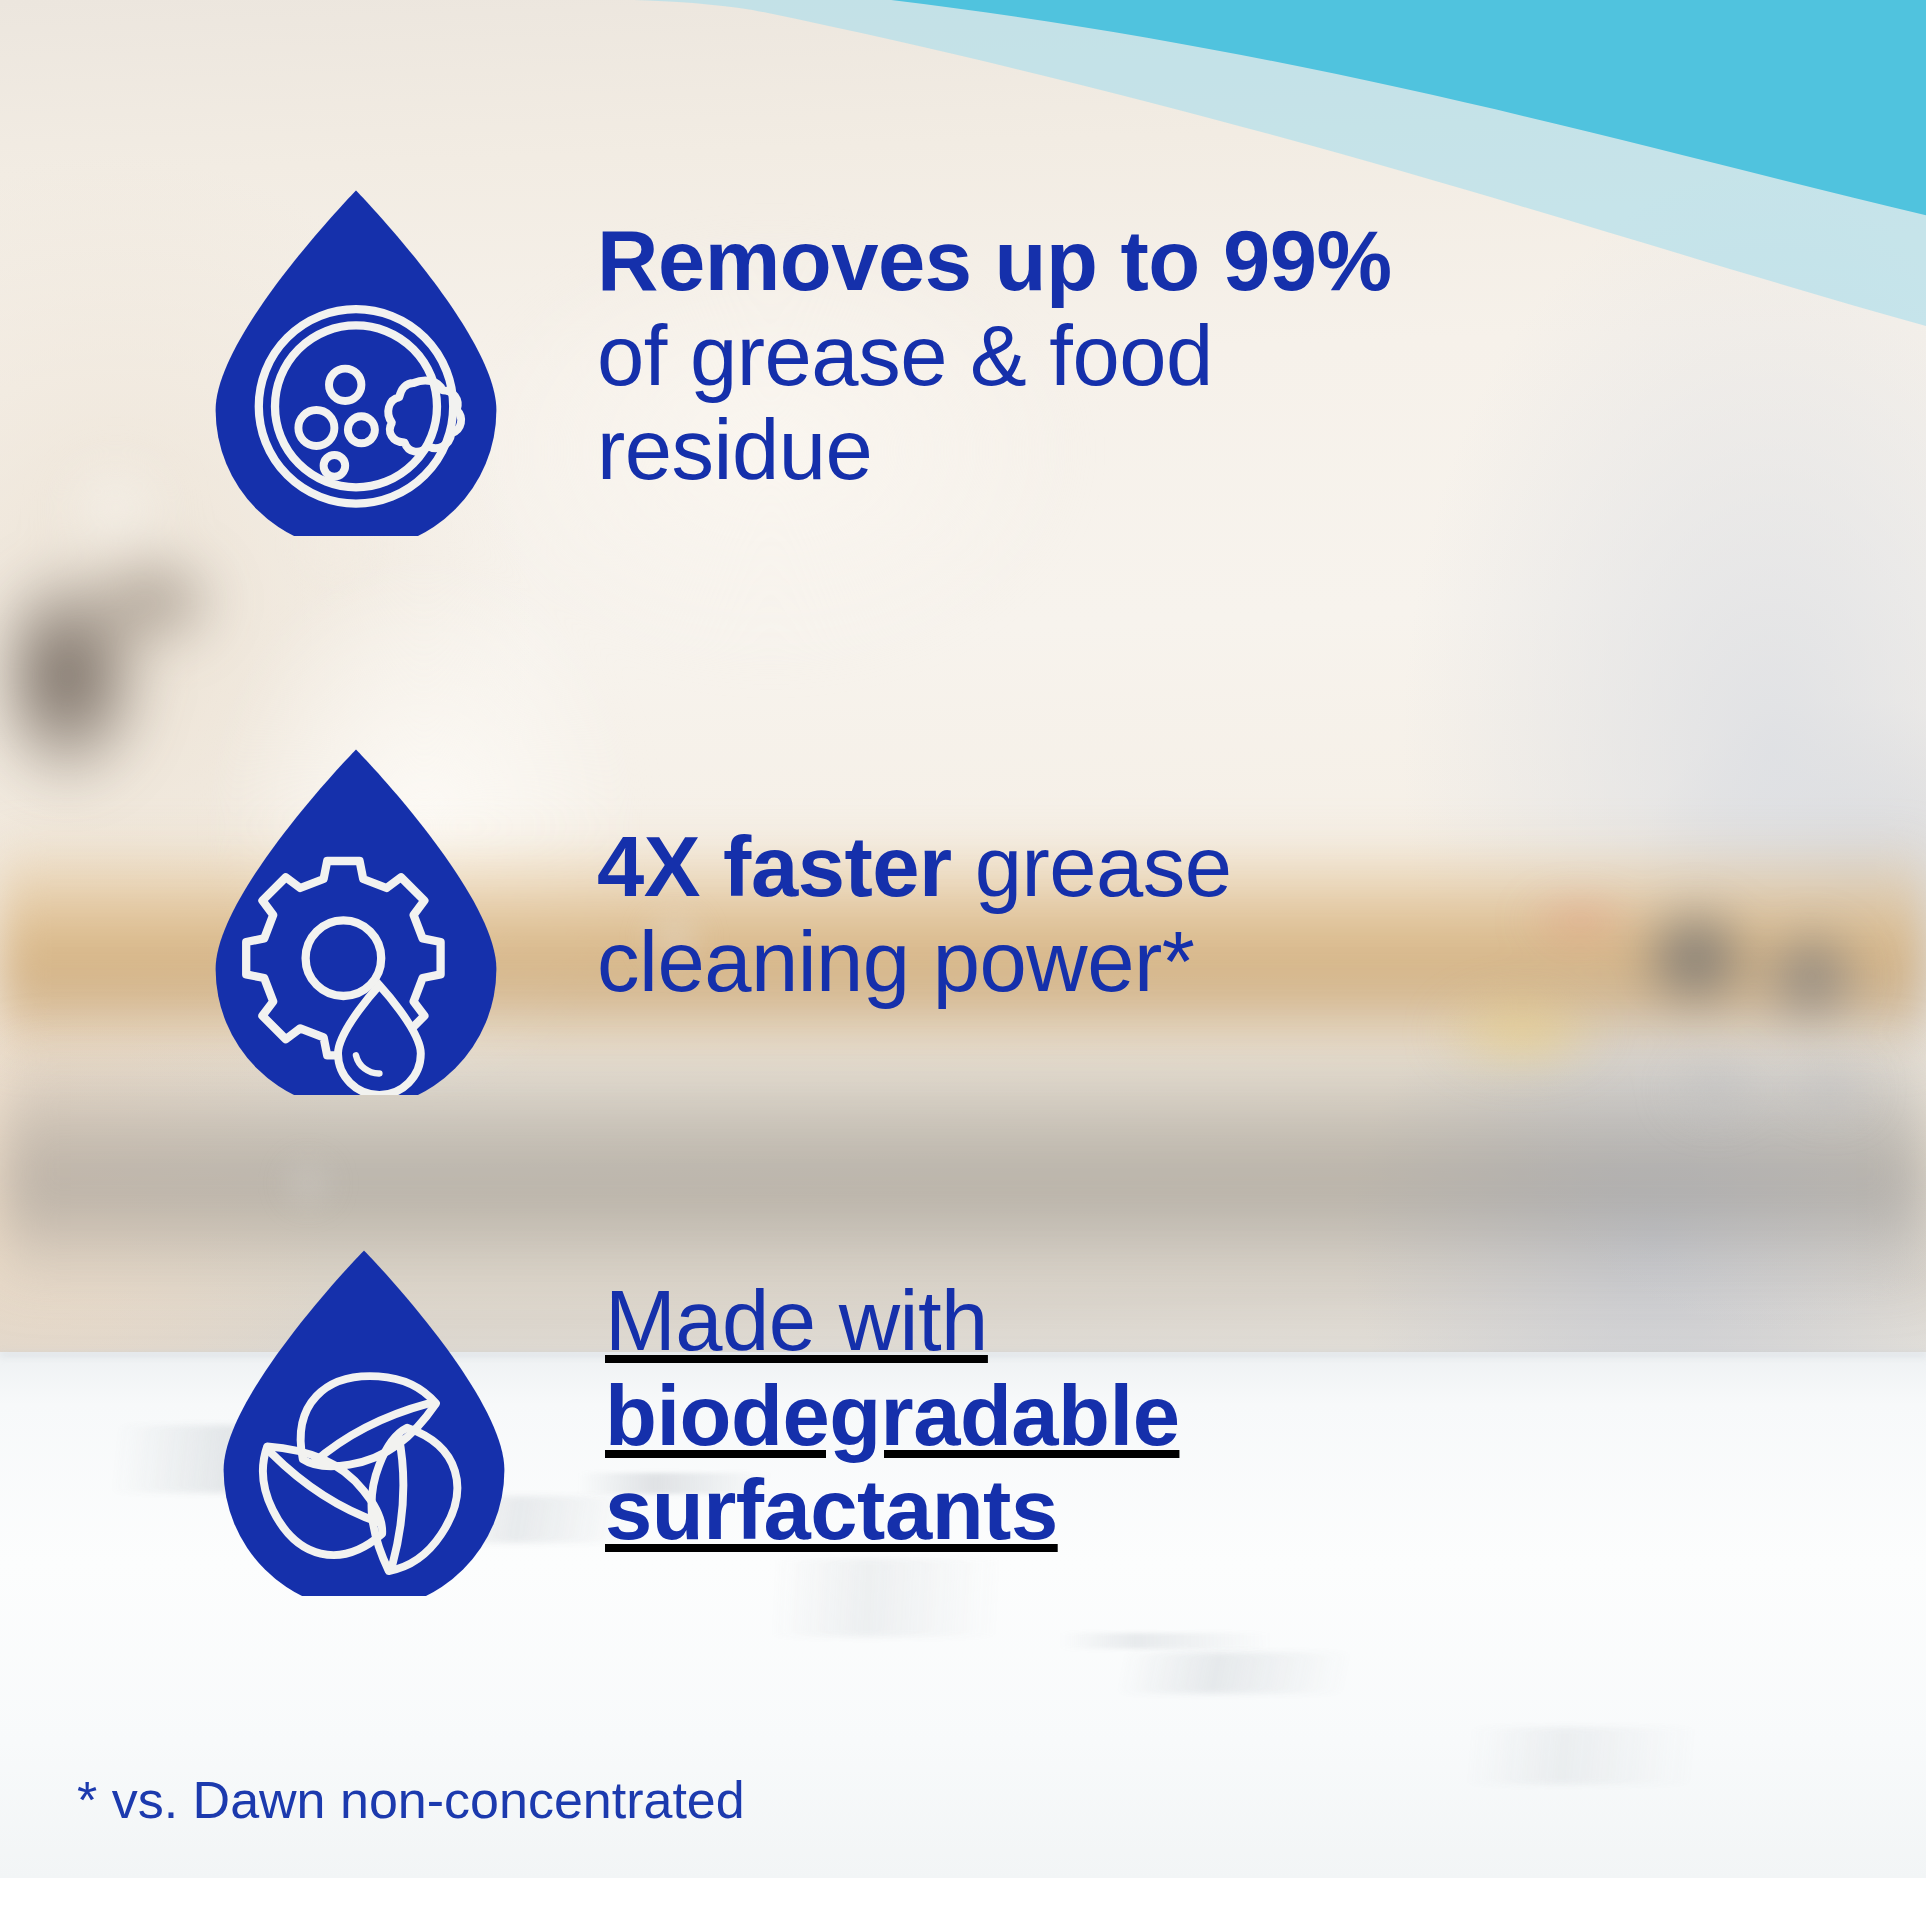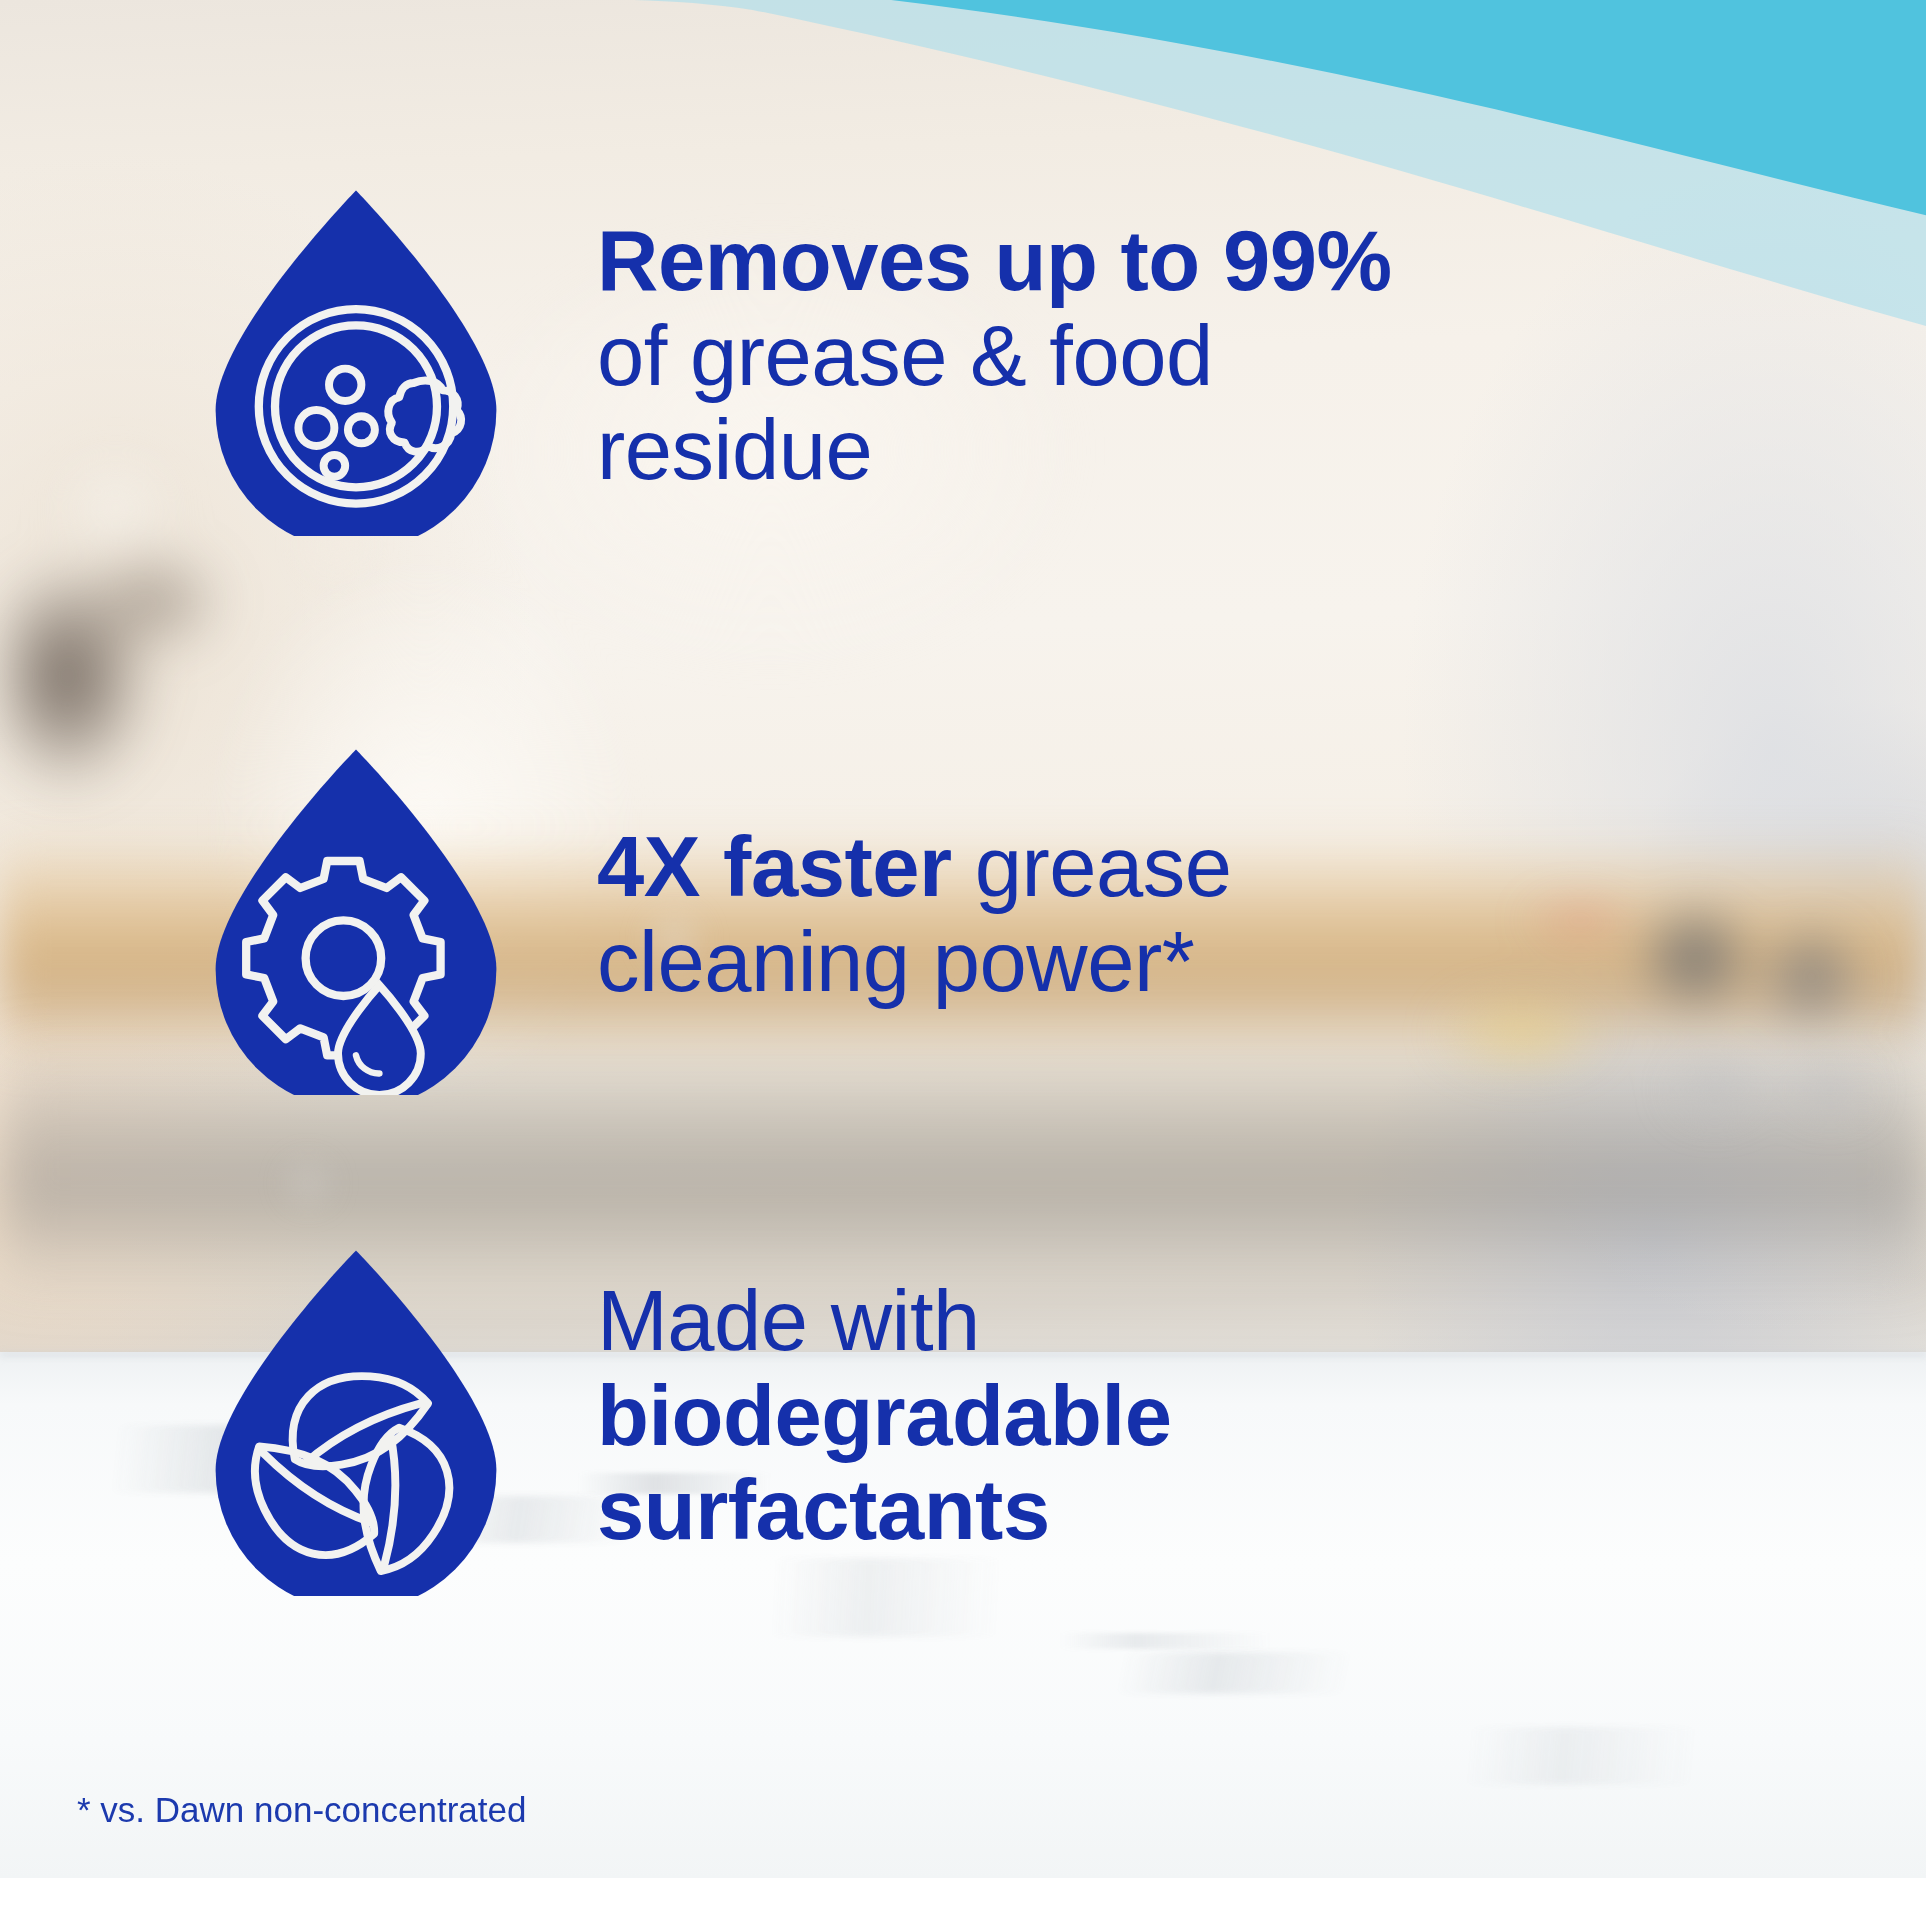--- a/index.html
+++ b/index.html
@@ -161,21 +161,21 @@
   }
 
   .row {
     position:absolute;
     display:flex;
     align-items:center;
     gap:61px;
   }
   .row-1 { left:176px; top:176px;  }
   .row-2 { left:176px; top:735px;justify-content:space-between;  }
-  .row-3 { left:176px; top:1236px; }
+  .row-3 { left:184px; top:1236px;text-decoration:underline; }
 
   .drop-wrap {
     width:360px; height:360px;
     flex:0 0 360px;
     position:relative;
   }
   .drop-wrap svg { display:block; width:100%; height:100%; }
 
   .copy {
     color:#1530AB;
@@ -185,21 +185,21 @@
     font-weight:400;
     max-width:871px;
   }
   .copy b { font-weight:700; }
 
   .footnote {
     position:absolute;
     left:77px;
     bottom:48px;
     color:#1C3AAE;
-    font-size:35px;
+    font-size:52px;
     font-weight:400;
     letter-spacing:0px;
     white-space:nowrap;
   }
 </style>
 </head>
 <body>
 
 <div id="stage">
 

